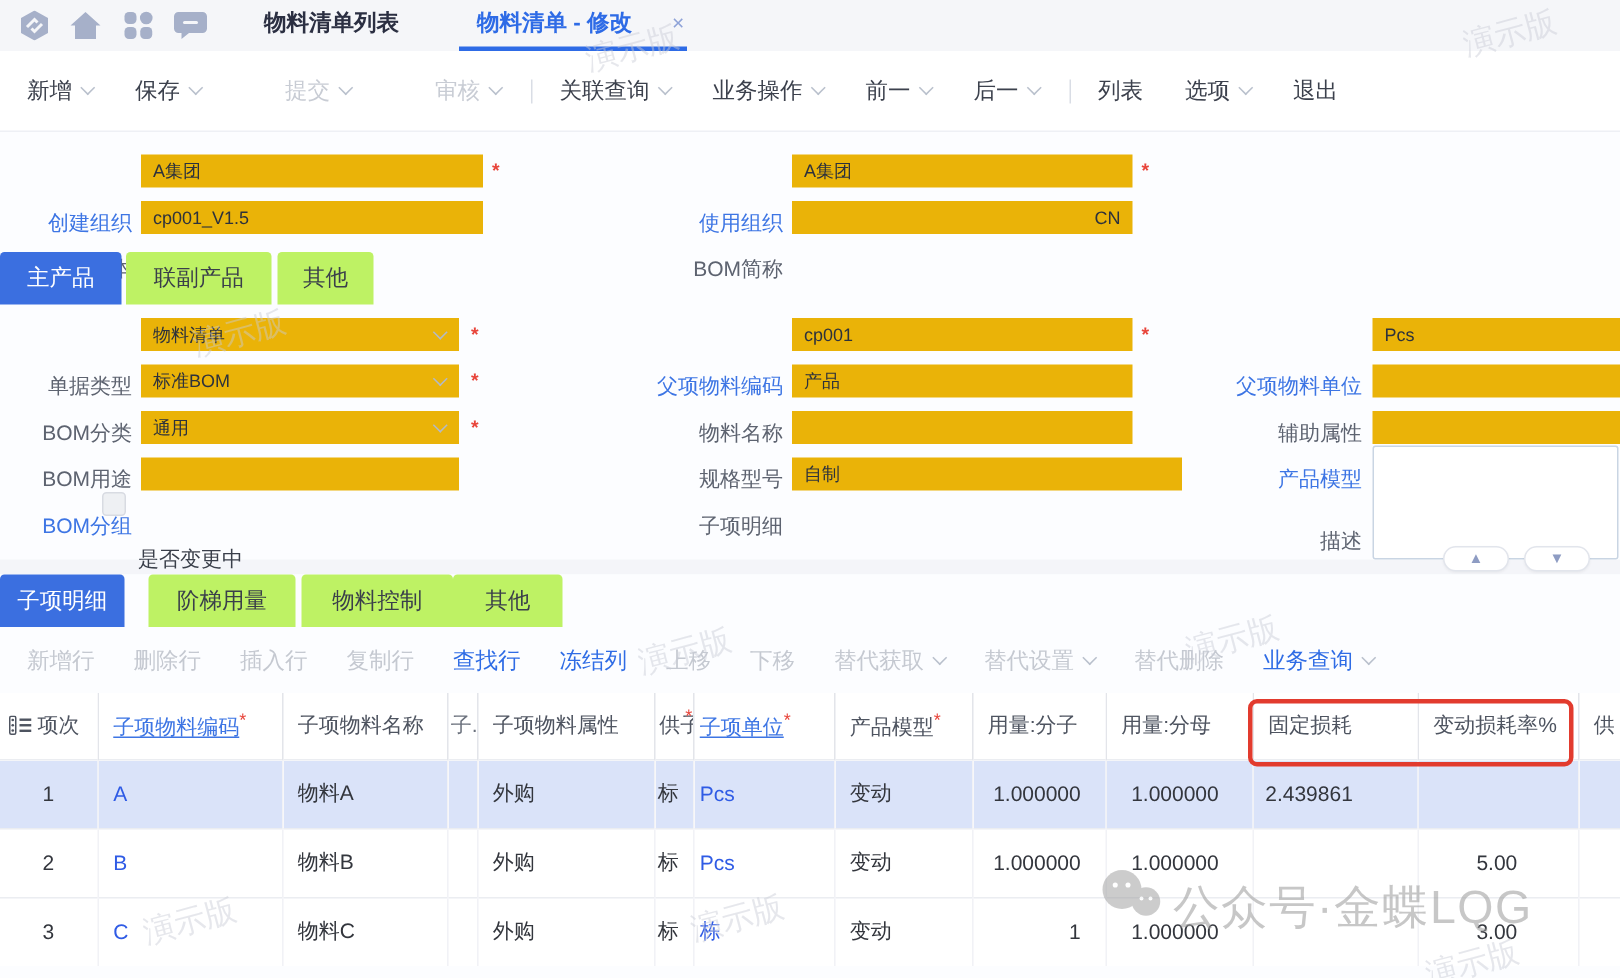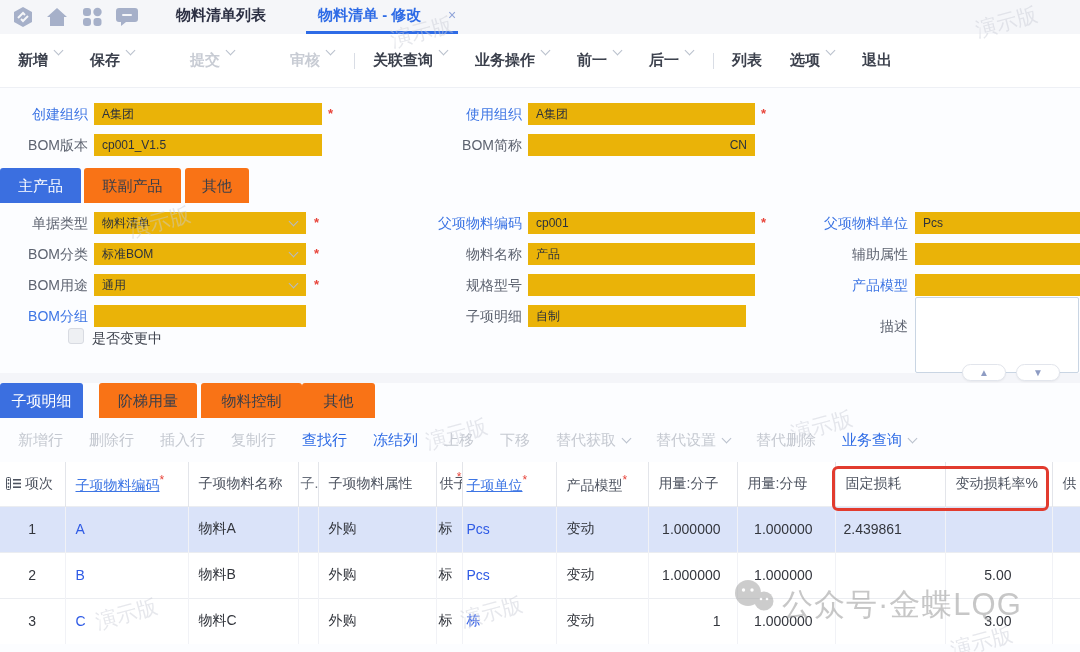--- a/index.html
+++ b/index.html
@@ -9,41 +9,41 @@
   
   .topbar{position:absolute;left:0;top:0;width:1080px;height:34px;background:#f5f6f9;}
   .tb-ico{position:absolute;top:7px;width:22px;height:20px;}
   .toptab{position:absolute;top:6px;font-size:15px;font-weight:bold;color:#2b2f42;cursor:default;}
   .toptab.active{color:#2e6be6;}
   .tab-underline{position:absolute;left:306px;top:31px;width:152px;height:3px;background:#2e6be6;}
   .tab-close{position:absolute;left:448px;top:7px;font-size:14px;color:#8fa3d8;}
   
   .toolbar{position:absolute;left:0;top:34px;width:1080px;height:54px;background:#ffffff;
            border-bottom:1px solid #eef0f5;display:flex;align-items:center;padding-left:18px;font-size:15px;}
-  .tb-item{display:flex;color:#3c414d;margin-right:28px;white-space:nowrap;cursor:pointer;font-weight:bold;}
+  .tb-item{display:flex;align-items:center;color:#3c414d;margin-right:28px;white-space:nowrap;cursor:pointer;}
   .tb-item.dis{color:#c8ccd4;margin-left:28px;}
   .chev{display:inline-block;width:7px;height:7px;border-right:1.6px solid #b9c0cc;
         border-bottom:1.6px solid #b9c0cc;transform:rotate(45deg);margin-left:7px;margin-top:-4px;}
   .tb-div{width:1px;height:16px;background:#d9dde5;margin-right:18px;margin-left:-8px;}
   
   .formbg{position:absolute;left:0;top:88px;width:1080px;height:285px;background:#fcfdff;}
   .band{position:absolute;left:0;top:373px;width:1080px;height:10px;background:#f4f5f9;}
   .lowerbg{position:absolute;left:0;top:383px;width:1080px;height:269px;background:#fcfdff;}
-  .lbl{position:absolute;font-size:14px;color:#5d6370;text-align:right;}
+  .lbl{position:absolute;font-size:14px;color:#5d6370;text-align:right;margin-top:34px;}
   .lbl-link{color:#3d75e4;}
   .fld{position:absolute;height:22px;background:#eab308;border-radius:0;font-size:12px;
        color:#2d323c;line-height:22px;padding:0 8px;}
   .fld .ddc{position:absolute;right:9px;top:6px;width:7px;height:7px;border-right:1.6px solid #b3bac7;
        border-bottom:1.6px solid #b3bac7;transform:rotate(45deg);}
   .star{position:absolute;color:#e8443a;font-size:13px;font-weight:bold;}
   .ta{position:absolute;background:#fff;border:1px solid #c9d5e3;border-radius:2px;}
   .cb{position:absolute;width:16px;height:16px;background:#eef0f3;border:1px solid #d8dbe2;border-radius:3px;}
   
   .ptab{position:absolute;height:35px;line-height:35px;text-align:center;font-size:15px;
-        background:#f97316;color:#3a3f4a;border-radius:3px 3px 0 0;cursor:pointer;}
+        background:#bef264;color:#3a3f4a;border-radius:3px 3px 0 0;cursor:pointer;}
   .ptab.active{background:#3b6fe0;color:#fff;}
   
   .gridbar{position:absolute;left:0;top:418px;width:892px;height:44px;display:flex;align-items:center;
            padding-left:18px;font-size:15px;}
   .gb-item{display:flex;align-items:center;margin-right:26px;white-space:nowrap;cursor:pointer;}
   .gb-dis{color:#c5c9d1;}
   .gb-blue{color:#2f6ce5;}
   
   .grid{position:absolute;left:0;top:462px;width:1080px;}
   table{border-collapse:collapse;table-layout:fixed;width:1080px;font-size:14px;}
@@ -190,21 +190,21 @@
   <div class="fld" style="left:528px;top:212px;width:227px">cp001</div>
   <div class="star" style="left:761px;top:215px">*</div>
 
   <div class="lbl" style="left:412px;top:246px;width:110px">物料名称</div>
   <div class="fld" style="left:528px;top:243px;width:227px">产品</div>
 
   <div class="lbl" style="left:412px;top:277px;width:110px">规格型号</div>
   <div class="fld" style="left:528px;top:274px;width:227px"></div>
 
   <div class="lbl" style="left:412px;top:308px;width:110px">子项明细</div>
-  <div class="fld" style="left:528px;top:305px;width:218px">自制</div>
+  <div class="fld" style="left:528px;top:305px;width:260px">自制</div>
 
   <div class="lbl lbl-link" style="left:798px;top:215px;width:110px">父项物料单位</div>
   <div class="fld" style="left:915px;top:212px;width:165px">Pcs</div>
 
   <div class="lbl" style="left:798px;top:246px;width:110px">辅助属性</div>
   <div class="fld" style="left:915px;top:243px;width:165px"></div>
 
   <div class="lbl lbl-link" style="left:798px;top:277px;width:110px">产品模型</div>
   <div class="fld" style="left:915px;top:274px;width:165px"></div>
 

